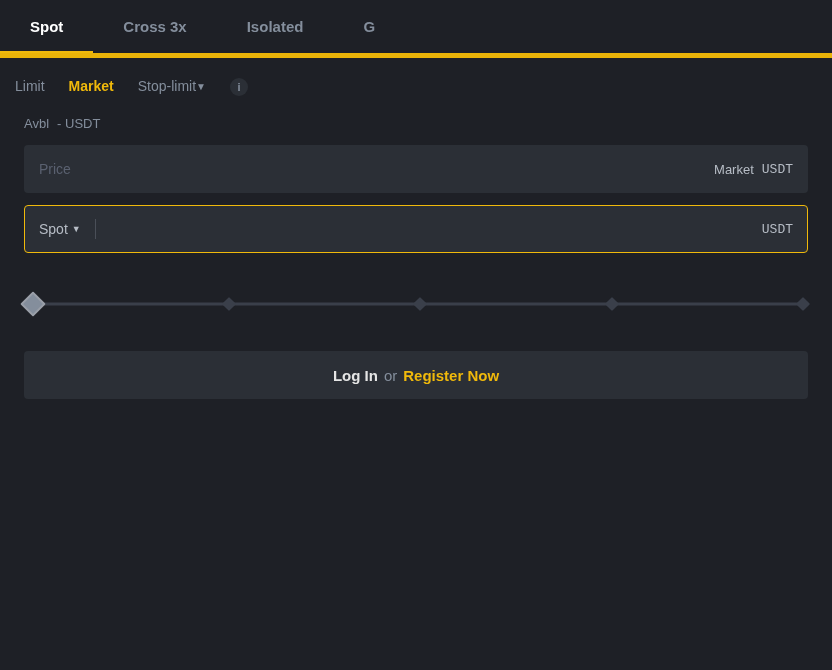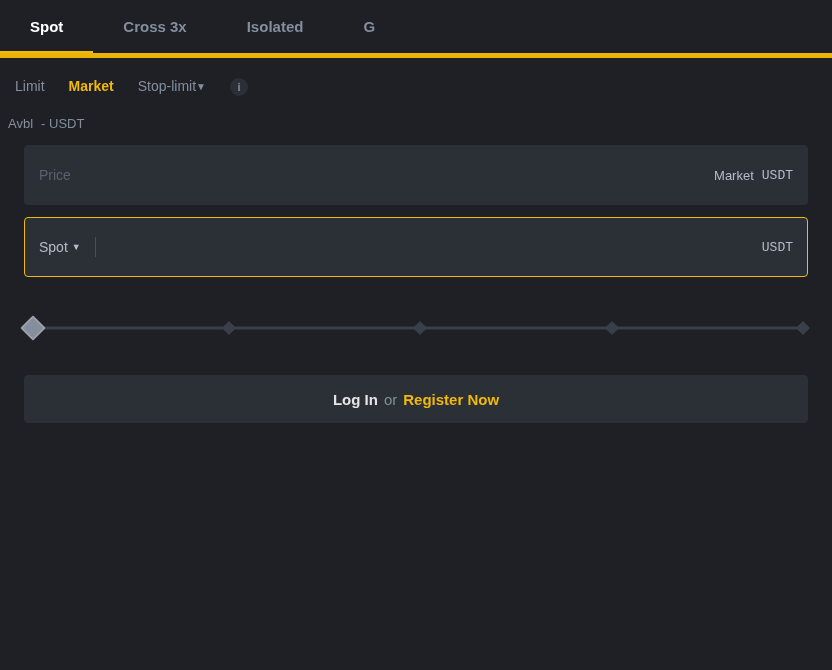--- a/index.html
+++ b/index.html
@@ -98,41 +98,41 @@
       justify-content: center;
       cursor: pointer;
       font-weight: bold;
     }
 
     
     .avbl-row {
       display: flex;
       align-items: center;
       gap: 8px;
-      padding: 4px 24px 14px 8px;
+      padding: 4px 24px 14px 24px;
       font-size: 13px;
     }
 
     .avbl-label {
       color: #848e9c;
     }
 
     .avbl-value {
       color: #848e9c;
     }
 
     
     .input-wrapper {
       margin: 0 24px 12px 24px;
       background-color: #2b2f36;
       border-radius: 4px;
       display: flex;
       align-items: center;
       padding: 0 14px;
-      height: 60px;
+      height: 48px;
       border: 1px solid transparent;
     }
 
     .input-wrapper.focused {
       border: 1px solid #f0b90b;
     }
 
     .input-field {
       flex: 1;
       background: transparent;

